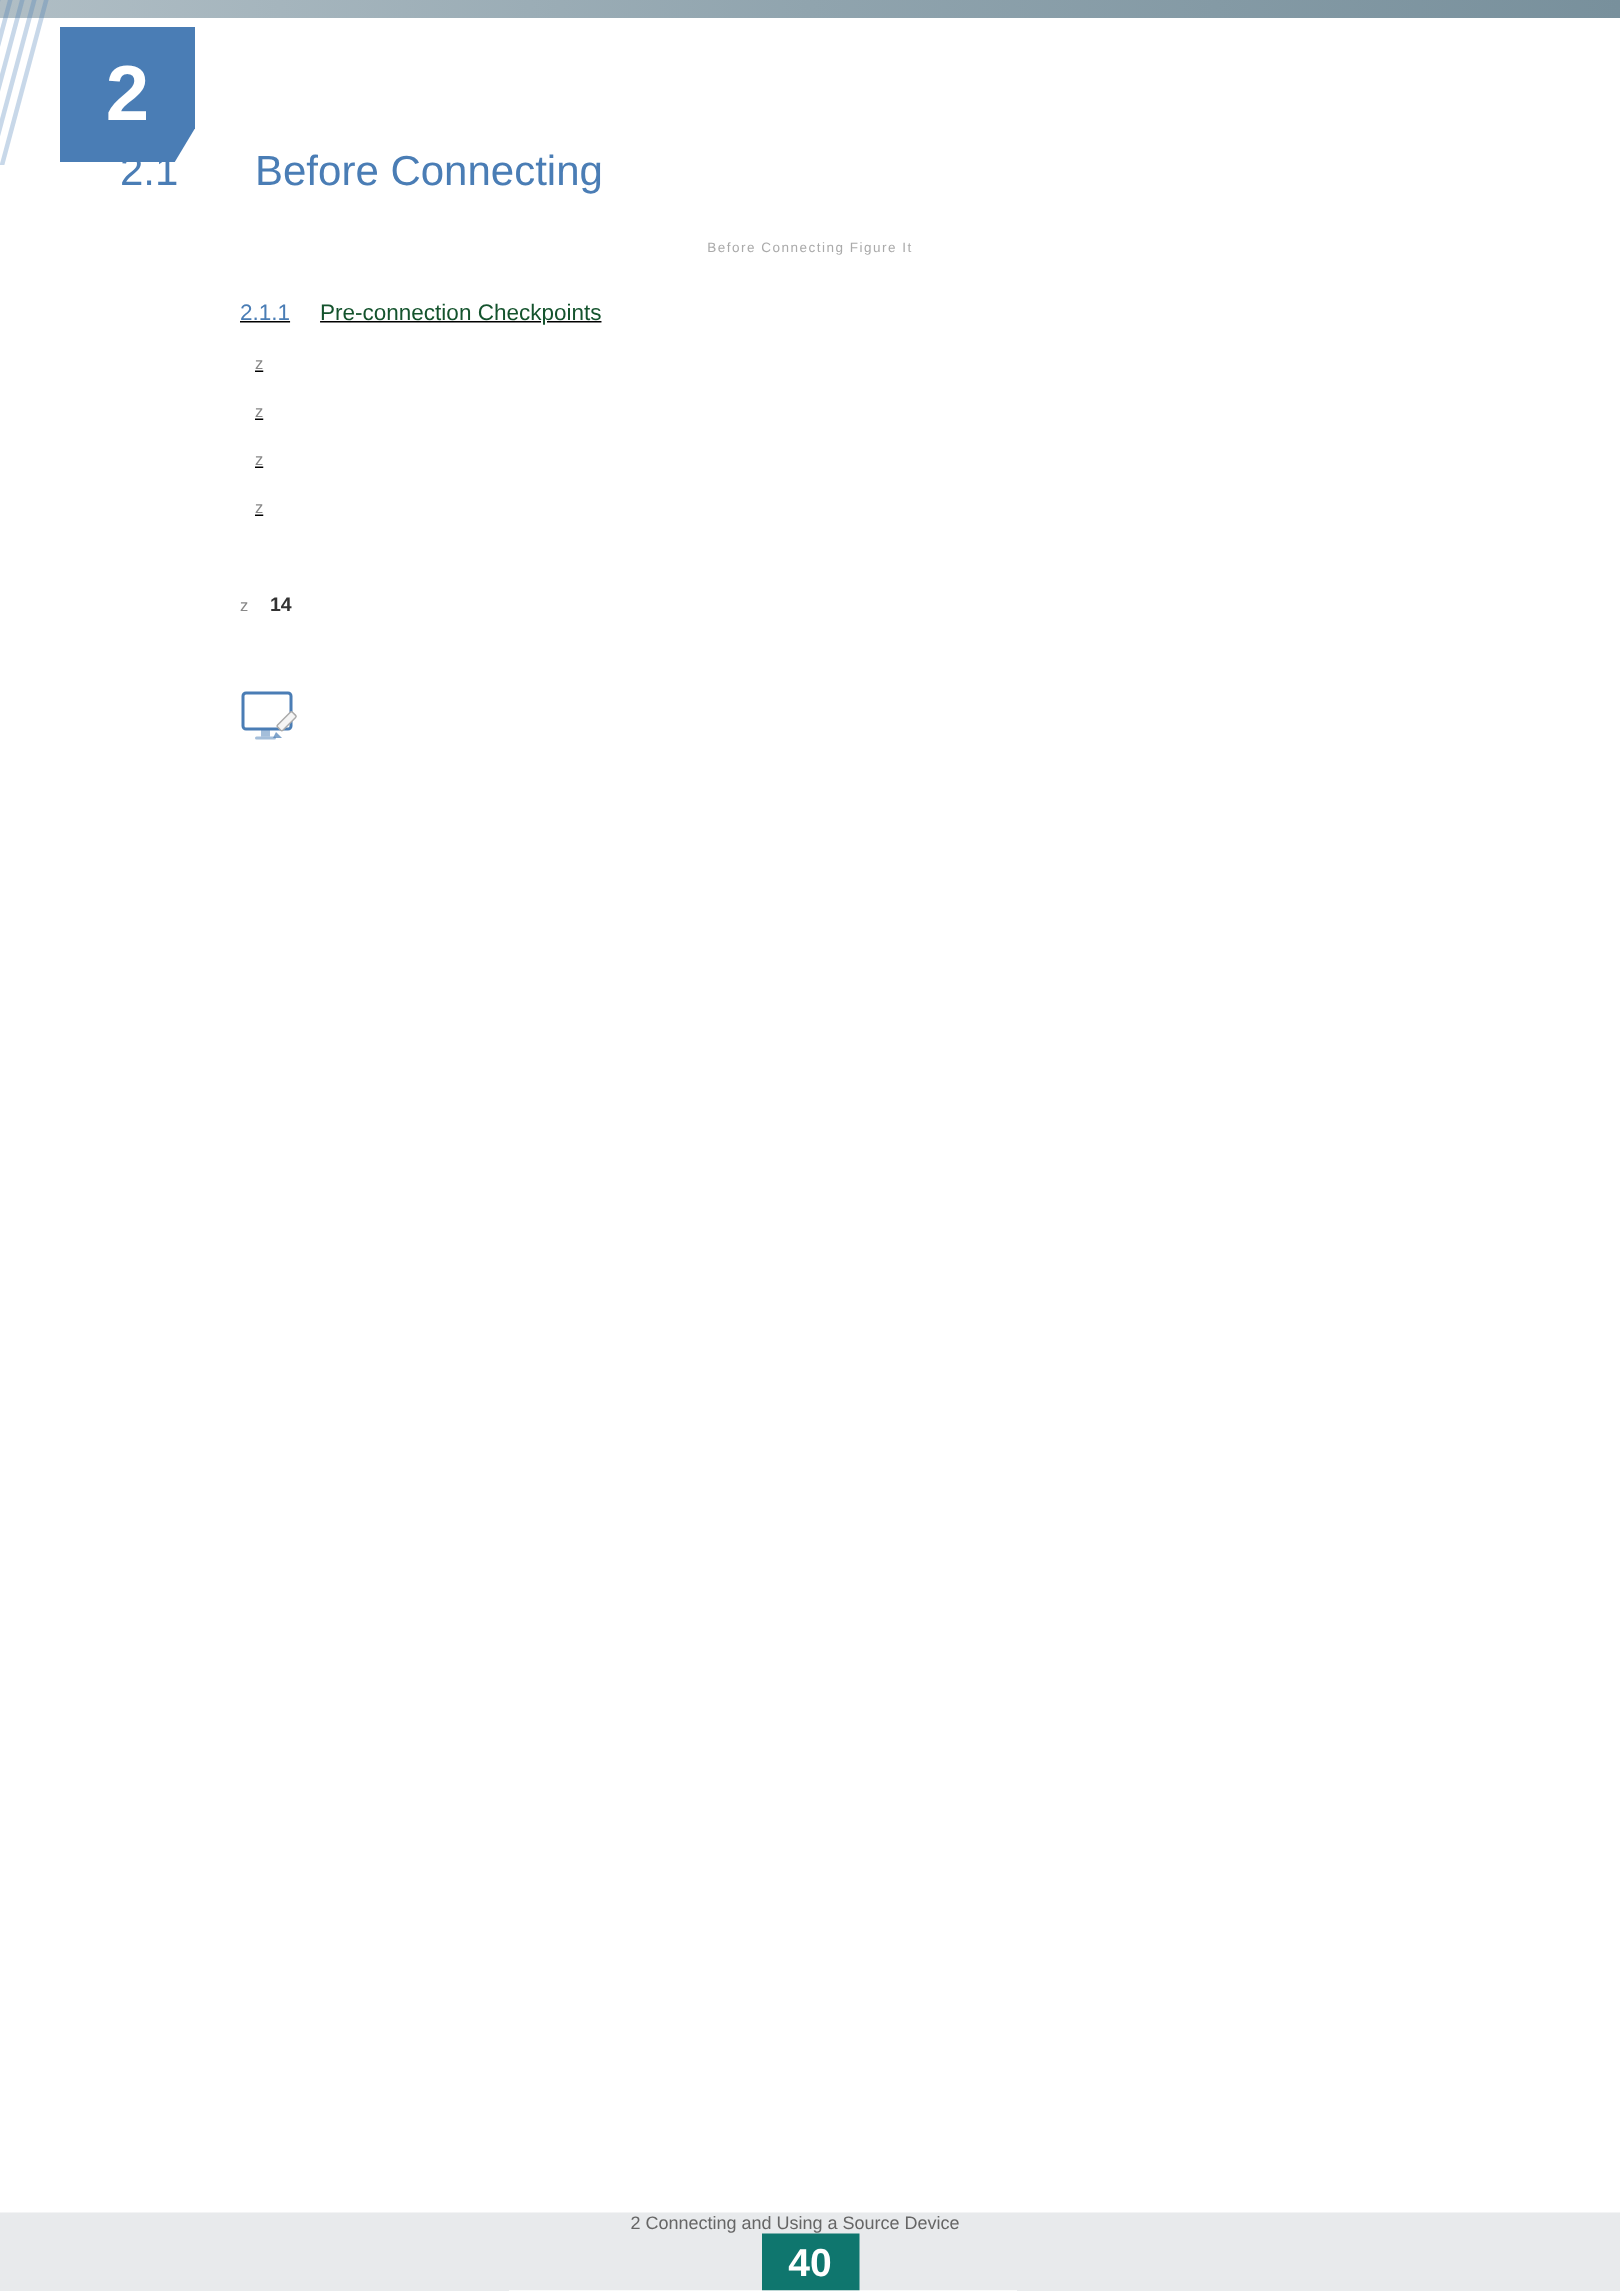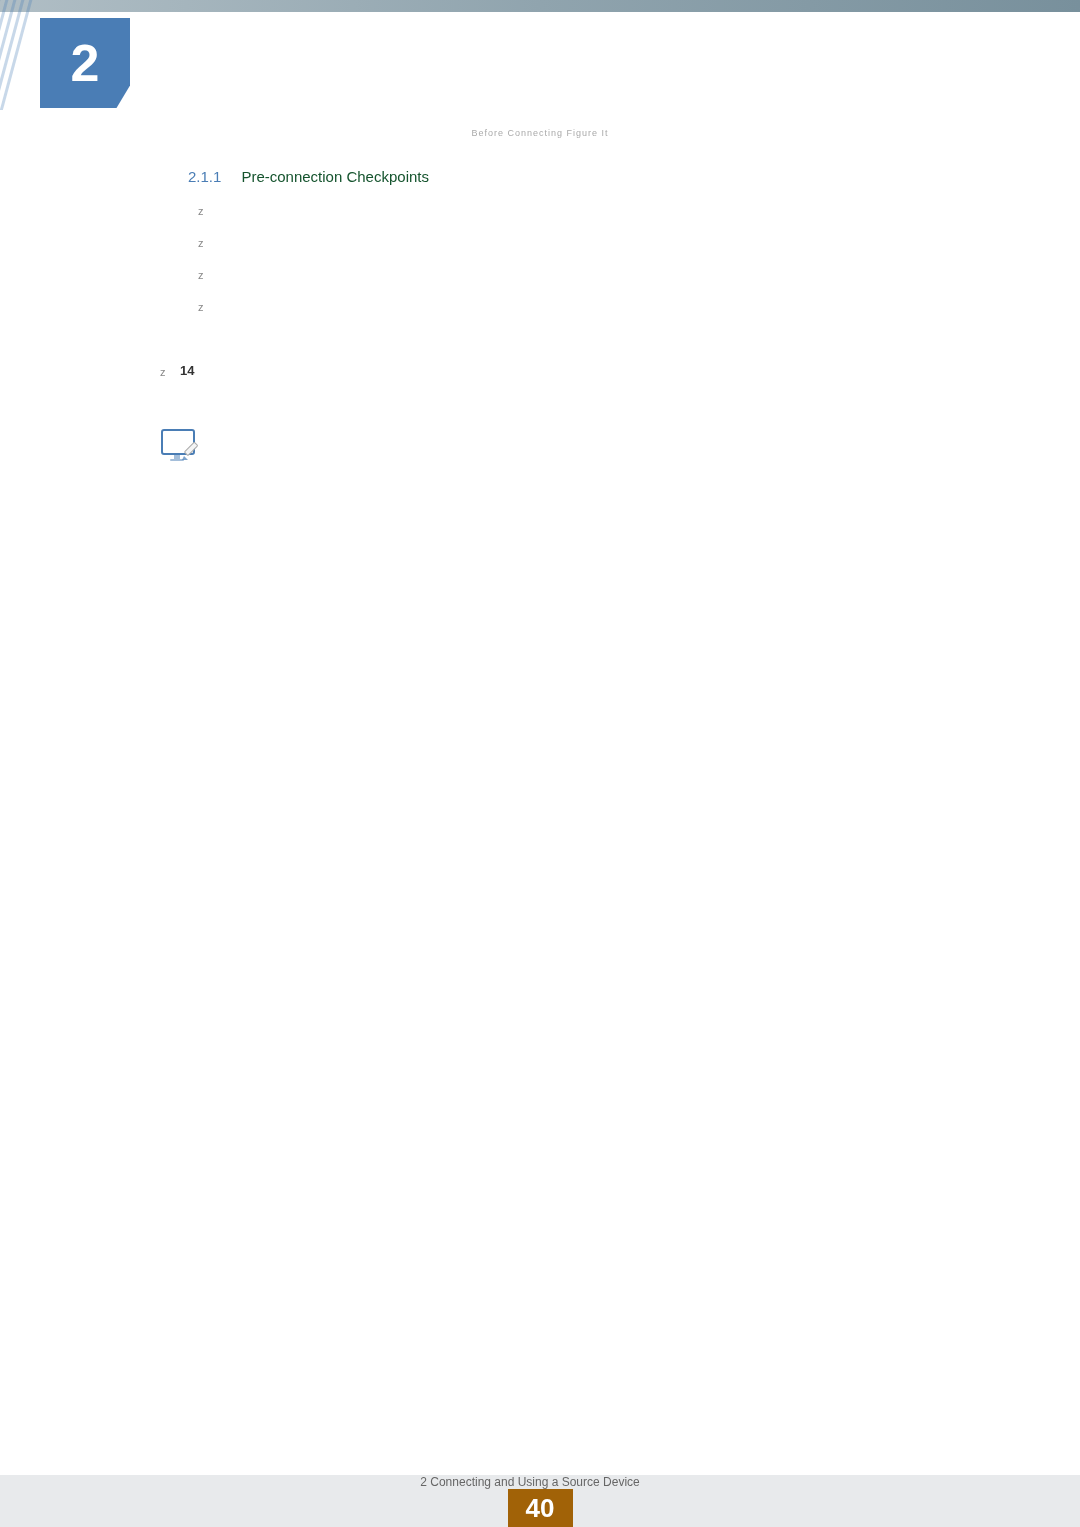--- a/index.html
+++ b/index.html
@@ -103,22 +103,23 @@
     }
 
     .section-title {
       font-size: 28px;
       color: #4a7db5;
       font-weight: 400;
     }
 
     
     .subsection {
-      margin-left: 108px;
+      margin-left: 80px;
       margin-bottom: 20px;
+      text-decoration: underline;
     }
 
     .subsection-heading {
       display: flex;
       align-items: baseline;
       gap: 20px;
       margin-bottom: 18px;
     }
 
     .subsection-number {
@@ -179,21 +180,21 @@
 
     .footer-text {
       font-size: 12px;
       color: #666;
       margin-right: 20px;
     }
 
     .footer-page-box {
       width: 65px;
       height: 52px;
-      background: #a16207;
+      background: #0f766e;
       display: flex;
       align-items: center;
       justify-content: center;
     }
 
     .footer-page-number {
       color: #ffffff;
       font-size: 26px;
       font-weight: bold;
     }
@@ -250,20 +251,24 @@
   </div>
 
   <div class="chapter-number-box">
     <span class="chapter-number">2</span>
   </div>
 
 </div>
 
 <div class="main-content">
 
+  <div class="section-heading">
+    <span class="section-number">2.1</span>
+    <span class="section-title">Before Connecting</span>
+  </div>
 
   <div class="caption-center">Before Connecting           Figure It</div>
 
   <div class="subsection">
     <div class="subsection-heading">
       <span class="subsection-number">2.1.1</span>
       <span class="subsection-title">Pre-connection Checkpoints</span>
     </div>
 
     <div class="bullet-item">

